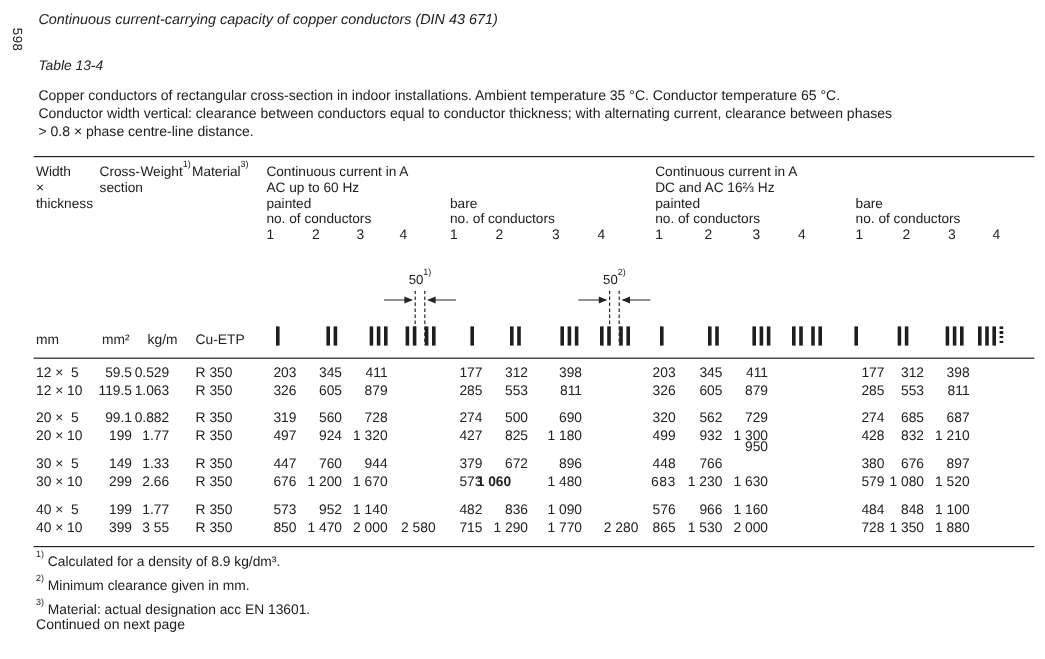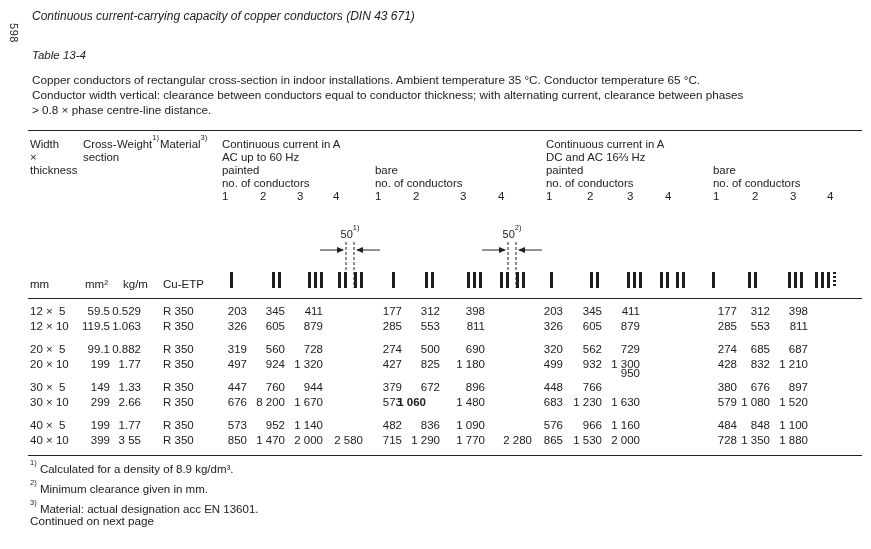--- a/index.html
+++ b/index.html
@@ -282,28 +282,28 @@
     <span class="c num" style="right: 184px; top: 251px;"></span>
     <span class="c num" style="right: 125px; top: 251px;">380</span>
     <span class="c num" style="right: 92px; top: 251px;">676</span>
     <span class="c num" style="right: 54px; top: 251px;">897</span>
     <span class="c num" style="right: 17px; top: 251px;"></span>
     <span class="c" style="left: 2px; top: 266px;">30 × 10</span>
     <span class="c num" style="right: 752px; top: 266px;">299</span>
     <span class="c num" style="right: 721px; top: 266px;">2.66</span>
     <span class="c" style="left: 135px; top: 266px;">R 350</span>
     <span class="c num" style="right: 615px; top: 266px;">676</span>
-    <span class="c num" style="right: 577px; top: 266px;">8 200</span>
+    <span class="c num" style="right: 577px; top: 266px;">1 200</span>
     <span class="c num" style="right: 539px; top: 266px;">1 670</span>
     <span class="c num" style="right: 499px; top: 266px;"></span>
     <span class="c num" style="right: 460px; top: 266px;">573</span>
     <span class="c num" style="right: 436px; top: 266px; font-weight: bold;">1 060</span>
     <span class="c num" style="right: 377px; top: 266px;">1 480</span>
     <span class="c num" style="right: 330px; top: 266px;"></span>
-    <span class="c num" style="right: 299px; top: 266px;">683</span>
+    <span class="c num" style="right: 299px; top: 266px; font-family: Liberation Mono, monospace;">683</span>
     <span class="c num" style="right: 260px; top: 266px;">1 230</span>
     <span class="c num" style="right: 222px; top: 266px;">1 630</span>
     <span class="c num" style="right: 184px; top: 266px;"></span>
     <span class="c num" style="right: 125px; top: 266px;">579</span>
     <span class="c num" style="right: 92px; top: 266px;">1 080</span>
     <span class="c num" style="right: 54px; top: 266px;">1 520</span>
     <span class="c num" style="right: 17px; top: 266px;"></span>
     <span class="c" style="left: 2px; top: 289px;">40 ×  5</span>
     <span class="c num" style="right: 752px; top: 289px;">199</span>
     <span class="c num" style="right: 721px; top: 289px;">1.77</span>

